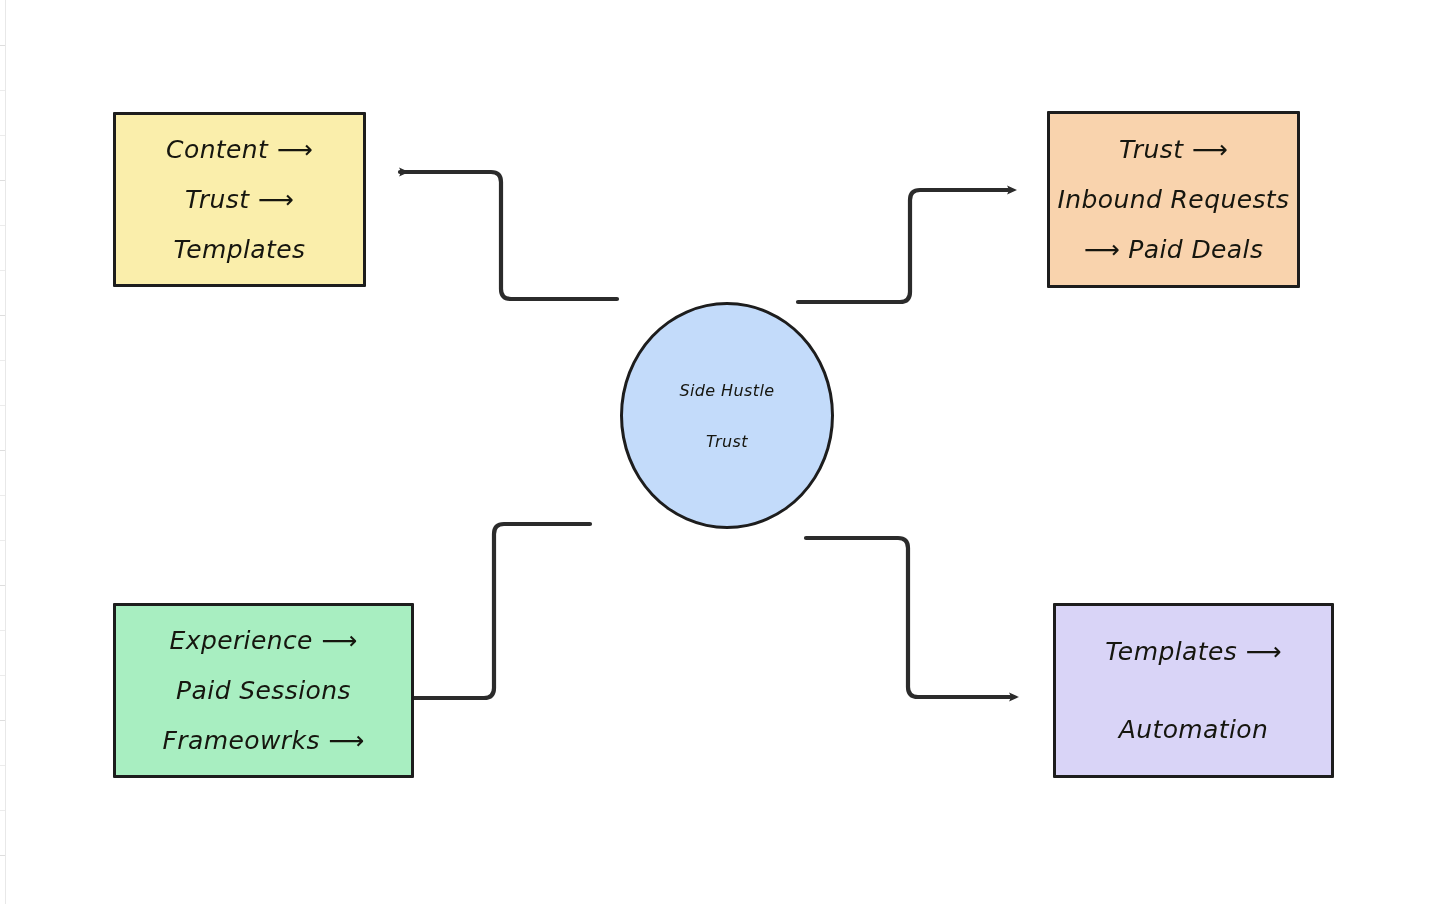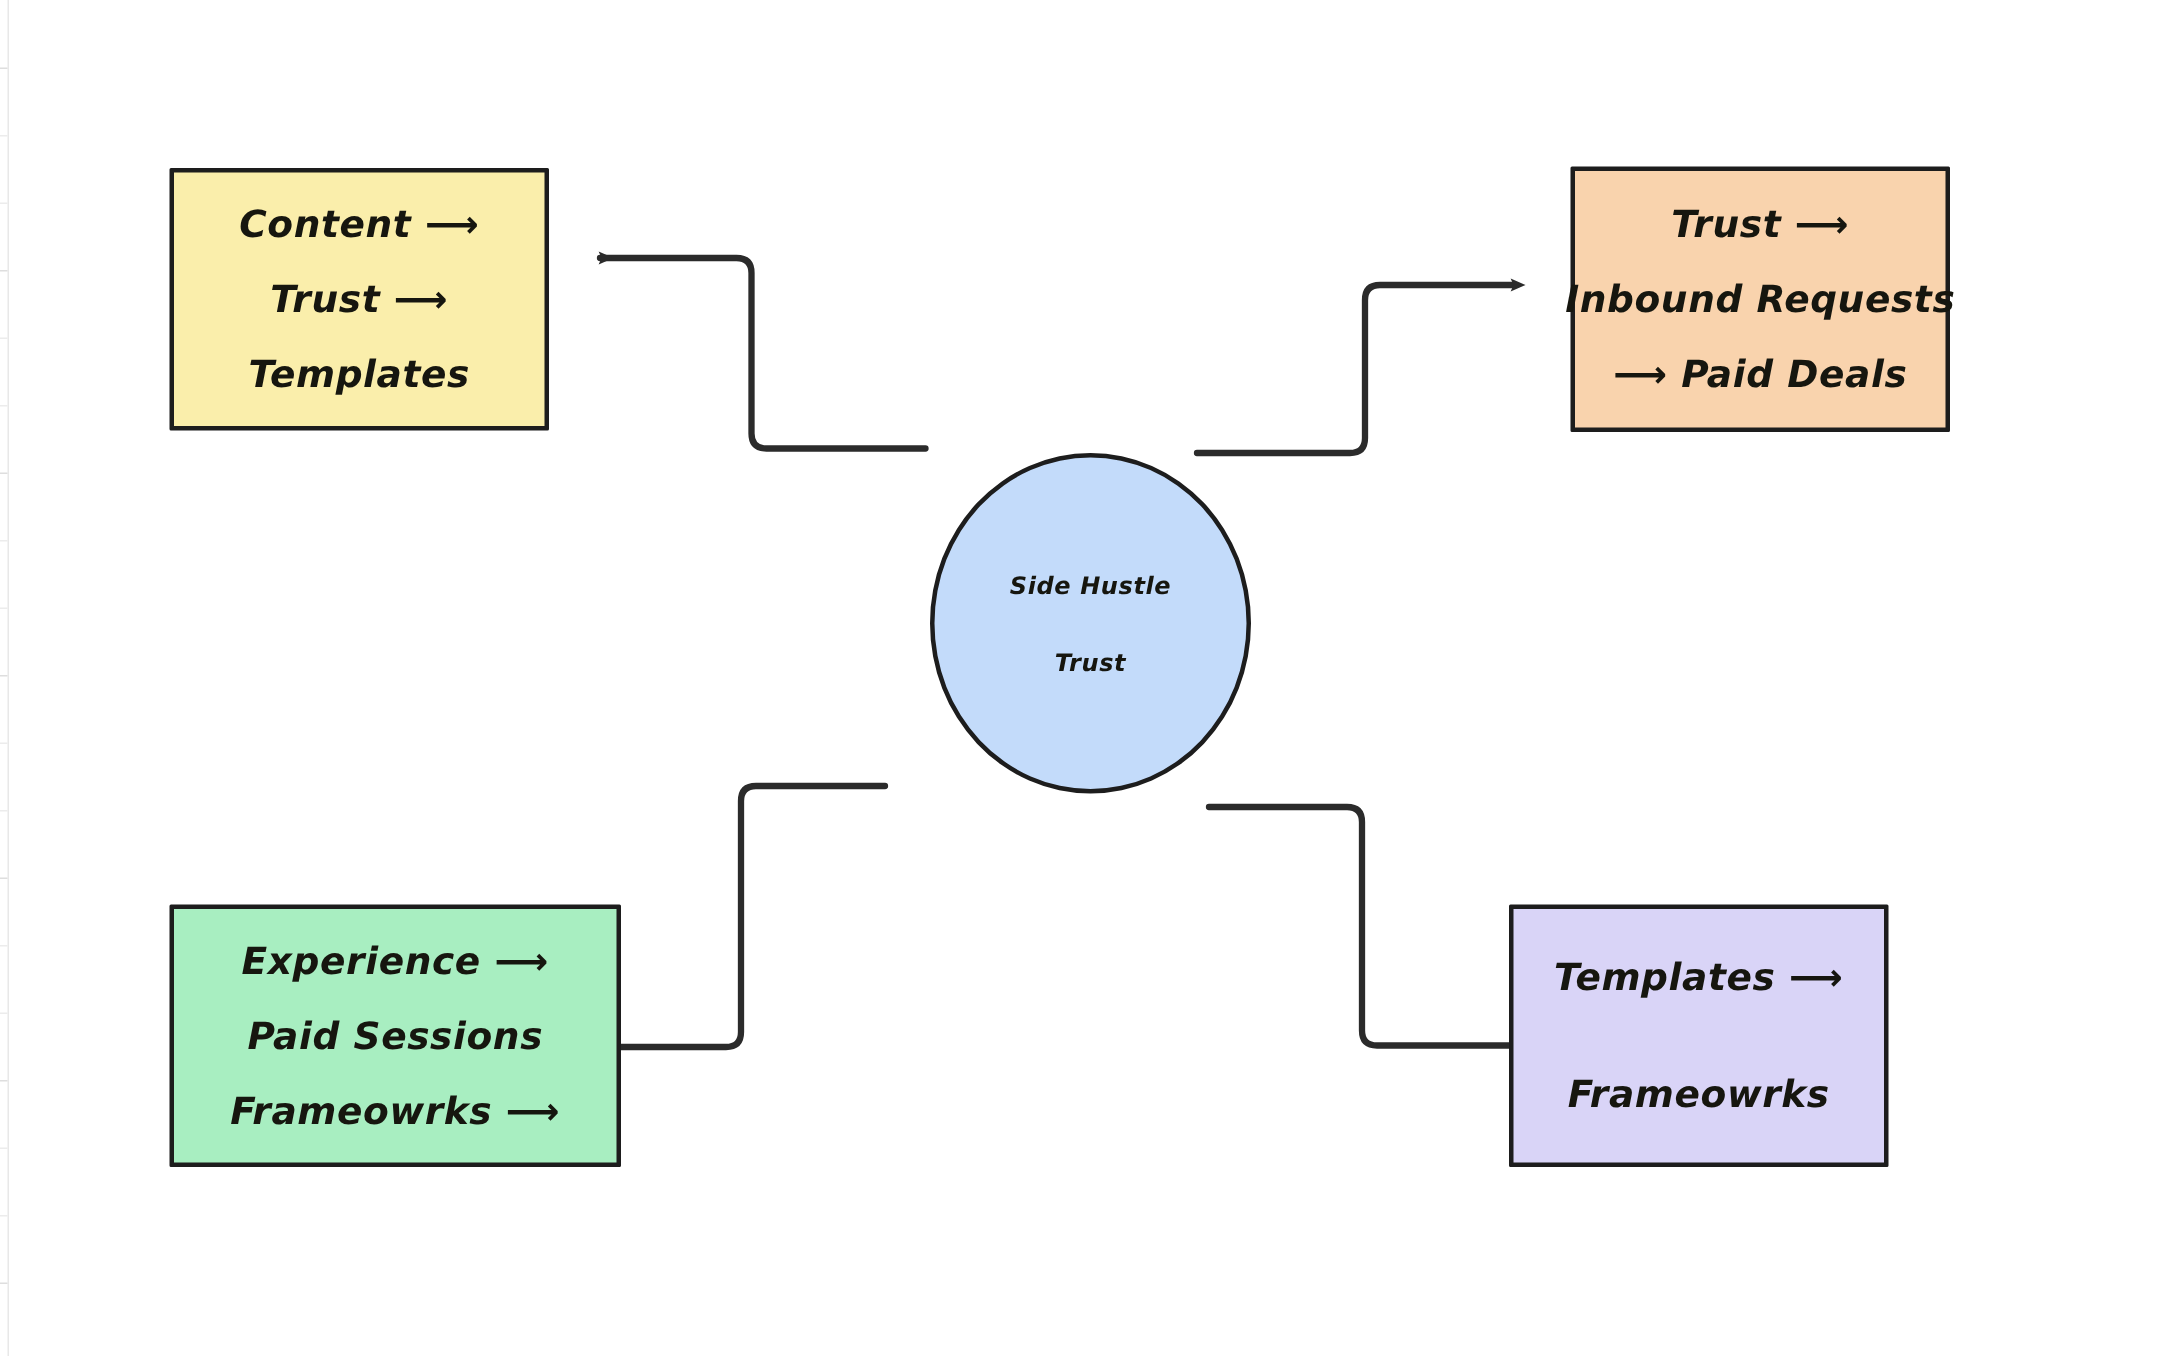--- a/index.html
+++ b/index.html
@@ -7,21 +7,20 @@
     padding: 0;
     background: #ffffff;
   }
   #canvas {
     position: relative;
     width: 1456px;
     height: 904px;
     background: #ffffff;
     overflow: hidden;
     font-family: "DejaVu Sans", sans-serif;
-    font-weight: bold;
   }
   
   .gutter-rule {
     position: absolute;
     left: 5px;
     top: 0;
     width: 1px;
     height: 904px;
     background: #e8e8e8;
   }
@@ -74,21 +73,21 @@
     white-space: nowrap;
     letter-spacing: 0.4px;
   }
   .circle-line {
     font-size: 16px;
     line-height: 51px;
   }
   #box-top-left   { left: 113px; top: 112px; width: 253px; height: 175px; }
   #box-top-right  { left: 1047px; top: 111px; width: 253px; height: 177px; }
   #box-bottom-left{ left: 113px; top: 603px; width: 301px; height: 175px; }
-  #box-bottom-right{ left: 1006px; top: 603px; width: 253px; height: 175px; gap: 28px; }
+  #box-bottom-right{ left: 1053px; top: 603px; width: 281px; height: 175px; gap: 28px; }
   #circle-center  { left: 620px; top: 302px; width: 214px; height: 227px; }
 </style>
 </head>
 <body>
 
 <div id="canvas">
 
   <div class="gutter-rule"></div>
   <div class="gutter-tick strong" style="top:45px"></div>
   <div class="gutter-tick" style="top:90px"></div>
@@ -144,21 +143,21 @@
   </div>
 
   <div class="node-box" id="box-bottom-left" style="background:#a8eec1;">
     <span class="node-line">Experience ⟶</span>
     <span class="node-line">Paid Sessions</span>
     <span class="node-line">Frameowrks ⟶</span>
   </div>
 
   <div class="node-box" id="box-bottom-right" style="background:#d9d4f7;">
     <span class="node-line">Templates ⟶</span>
-    <span class="node-line">Frameowrks</span>
+    <span class="node-line">Automation</span>
   </div>
 
   <div class="node-circle" id="circle-center" style="background:#c3dbfa;">
     <span class="node-line circle-line">Side Hustle</span>
     <span class="node-line circle-line">Trust</span>
   </div>
 
 </div>
 
 </body></html>

